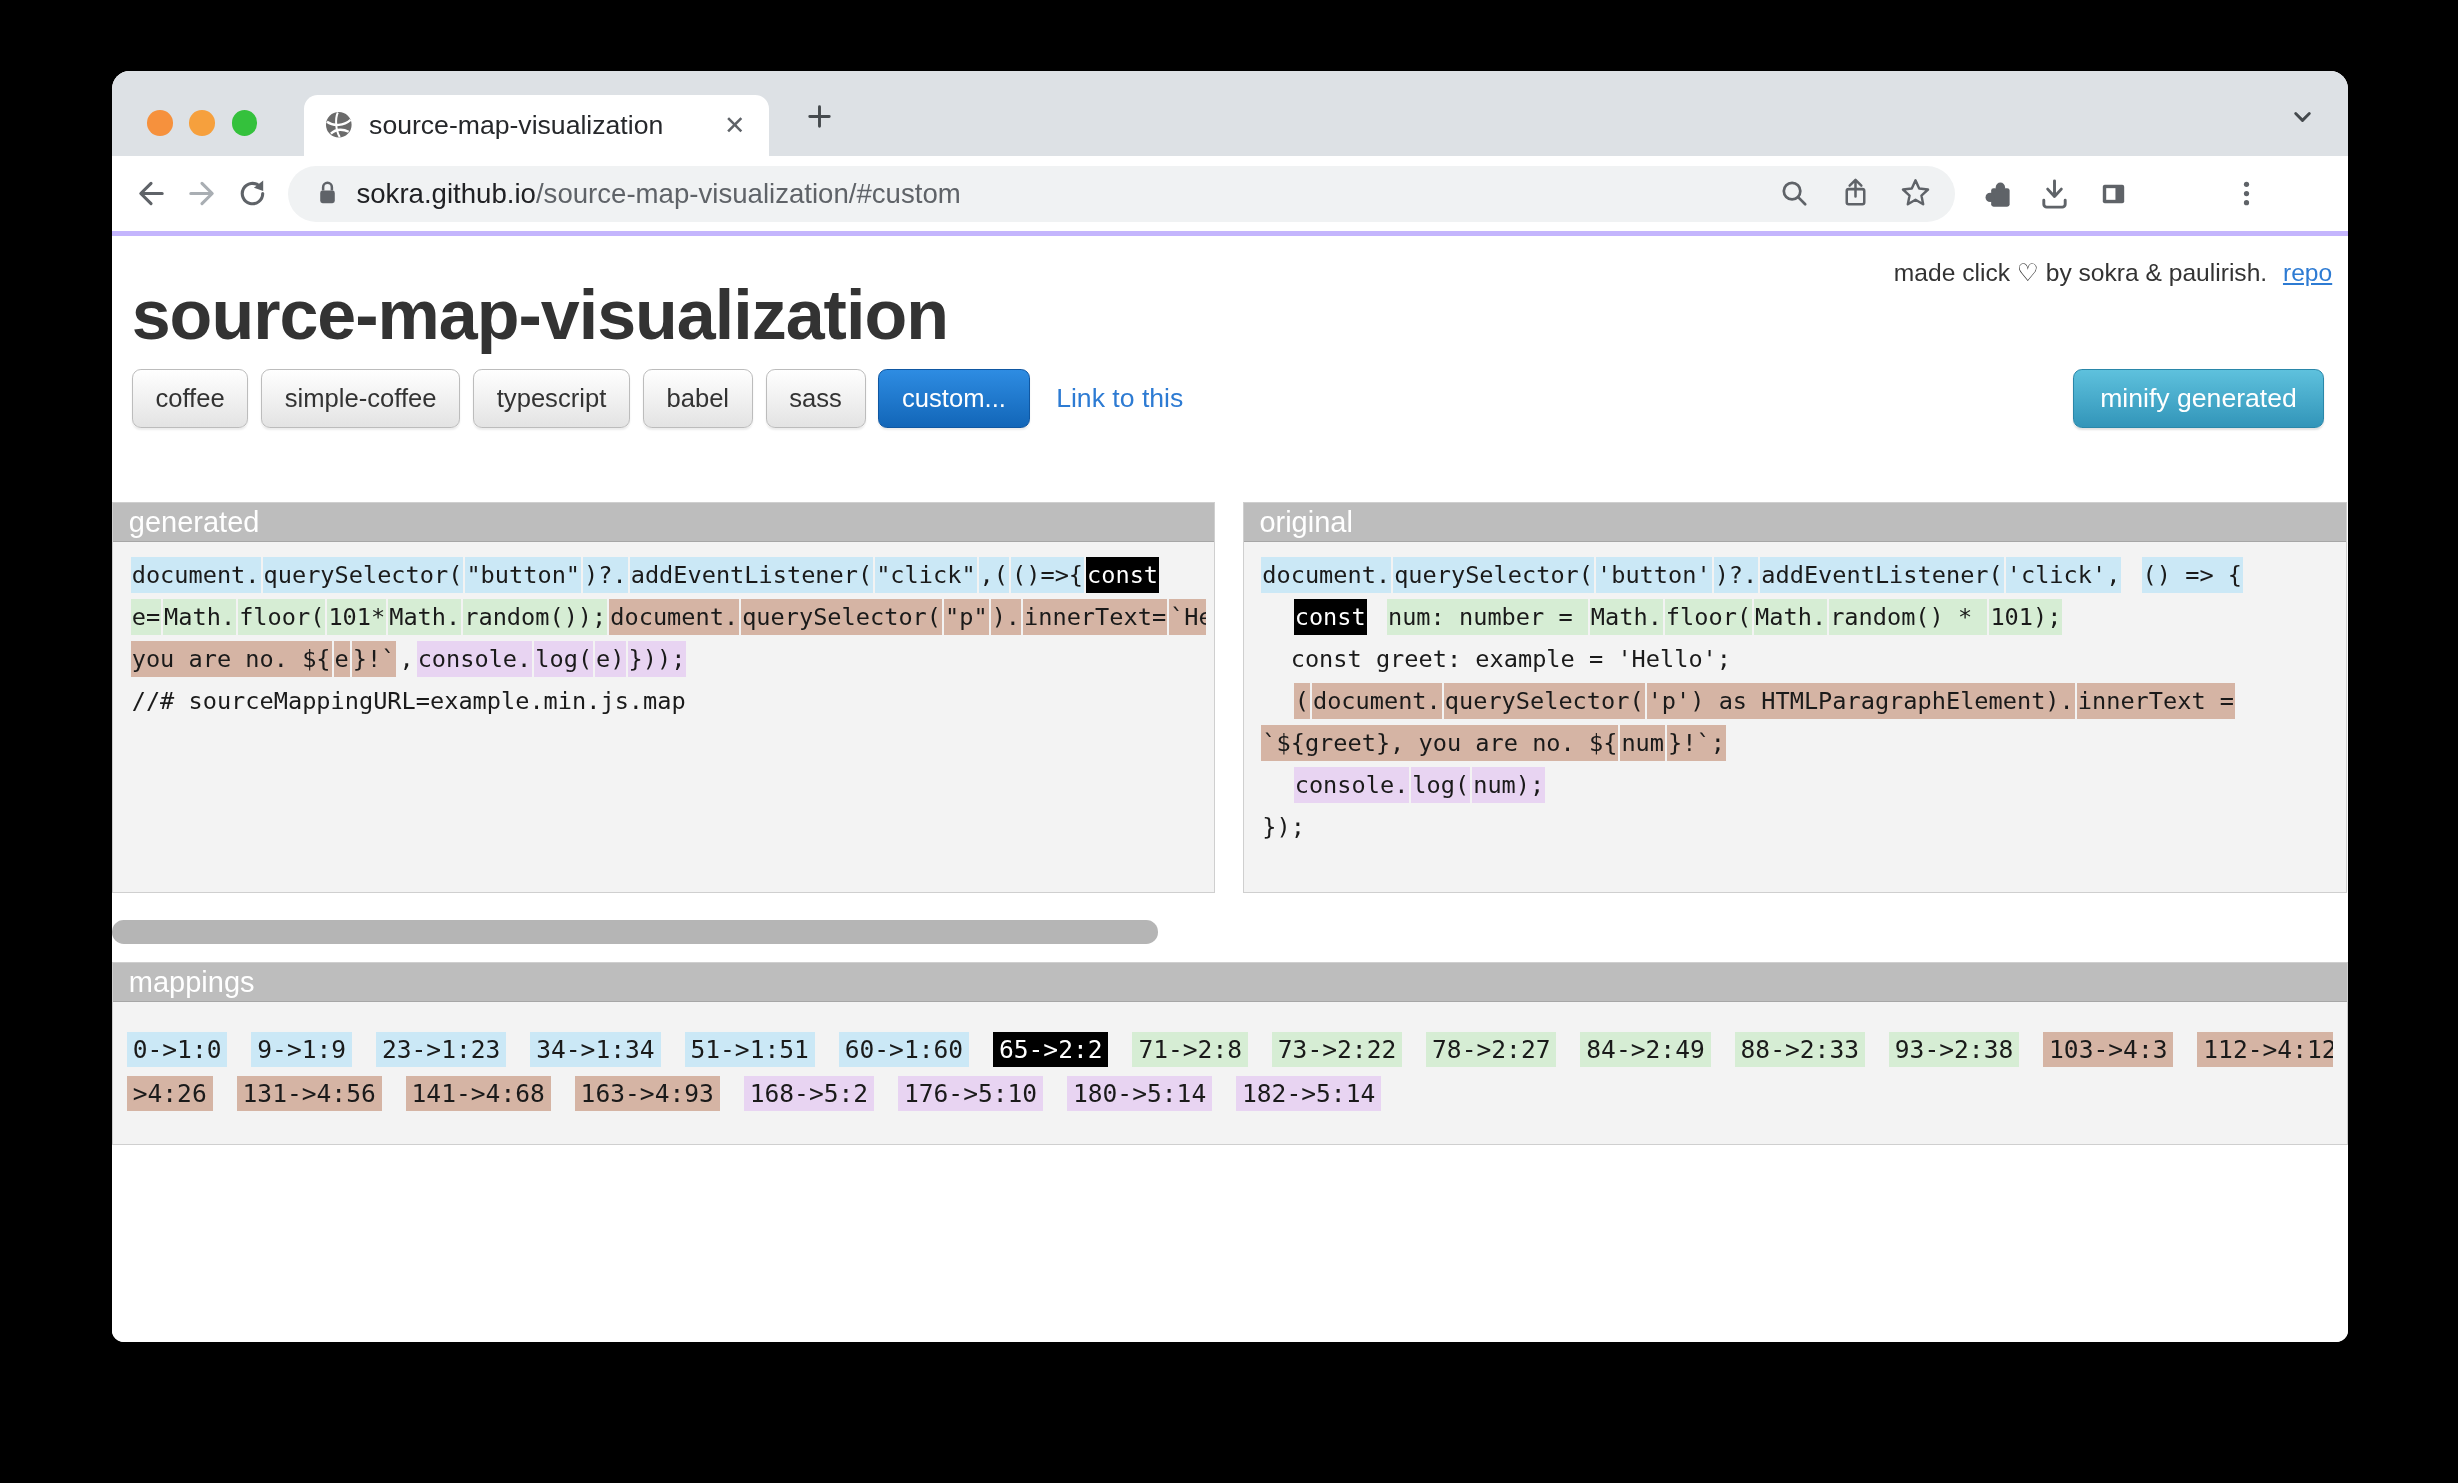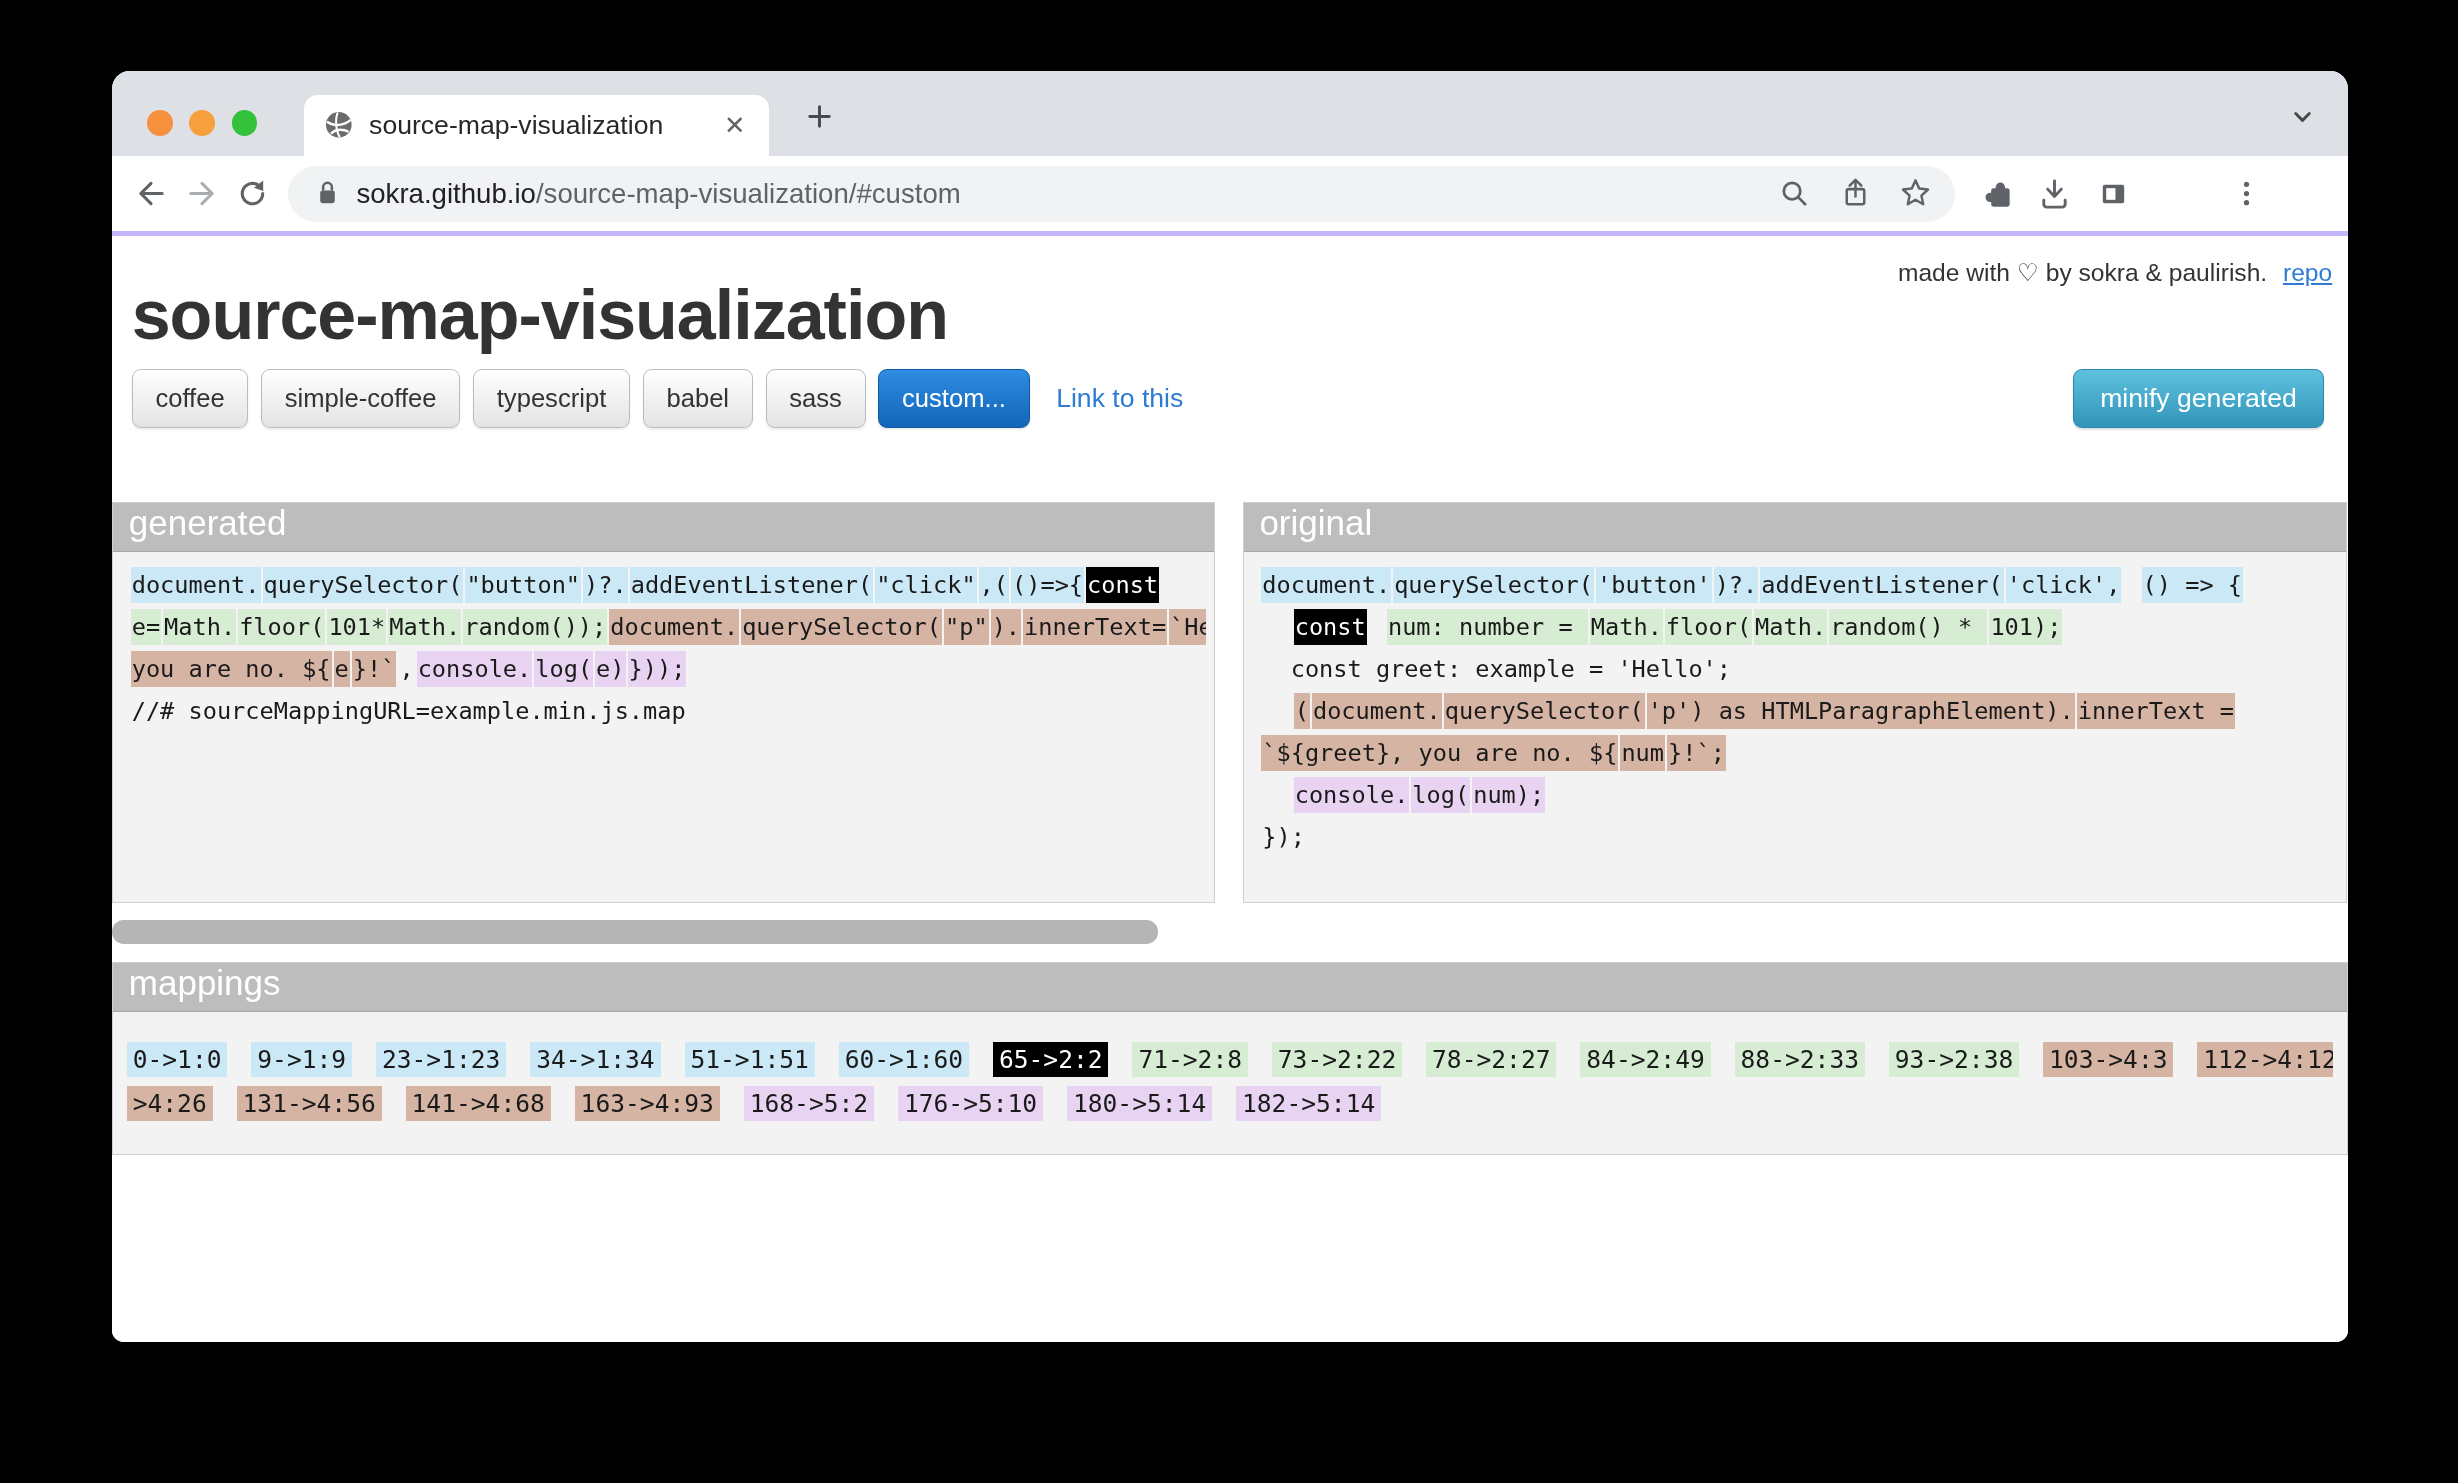--- a/index.html
+++ b/index.html
@@ -55,22 +55,22 @@
   .btn-primary { background:linear-gradient(#2e8ce2,#1266b8); border-color:#0f57a2; color:#fff; }
   .link-to-this { font-size:26.6px; color:var(--link-blue,#2d7bd3); margin-left:13.8px; text-decoration:none; }
   .btn-minify { position:absolute; top:133px; right:23.6px; height:59px; padding:0 26.6px; font-size:26.6px;
                 color:#fff; background:linear-gradient(#5ec1dd,#3295b9); border:1px solid #2a87a9;
                 border-radius:8.9px; box-shadow:0 2px 2px rgba(0,0,0,0.12);
                 font-family:"Liberation Sans",sans-serif; }
 
   
   .panels { position:absolute; top:266px; left:0; display:flex; gap:27.6px; }
   .panel  { background:#f3f3f3; border:1px solid #cfcfcf; }
-  .panel header { height:49px; line-height:39px; background:#bdbdbd; border-bottom:1px solid #a6a6a6;
-                  color:#fff; font-size:35px; padding-left:15.8px; }
+  .panel header { height:39px; line-height:39px; background:#bdbdbd; border-bottom:1px solid #a6a6a6;
+                  color:#fff; font-size:29px; padding-left:15.8px; }
   .panel-generated { width:1103px; }
   .panel-original  { width:1104px; }
   .panel-body { overflow:hidden; }
   .panel-generated .panel-body { height:223px; padding:11.8px 7.9px 0 17.7px; }
   .panel-original  .panel-body { height:350px; padding:11.8px 7.9px 0 17.7px; }
   .code { font-family:"DejaVu Sans Mono", monospace; font-size:23.6px; color:#1a1a1a; }
   .code .line { white-space:pre; height:42px; line-height:42px; overflow:hidden; }
   .code .seg  { padding:3.9px 1px; margin-right:2px; }
 
   .c-blue   { background:var(--hl-blue,  #cbe8f6); }
@@ -197,21 +197,21 @@
           <svg width="35" height="35" viewBox="0 0 36 36">
             <circle cx="18" cy="8.5" r="2.7" fill="#5f6368"></circle>
             <circle cx="18" cy="18" r="2.7" fill="#5f6368"></circle>
             <circle cx="18" cy="27.5" r="2.7" fill="#5f6368"></circle>
           </svg>
         </span>
       </div>
     </div>
 
     <div class="content">
-      <div class="byline"><span>made with </span><span class="heart">♡</span><span> by sokra &amp; paulirish.</span><a class="repo" href="#">repo</a></div>
+      <div class="byline"><span>made click </span><span class="heart">♡</span><span> by sokra &amp; paulirish.</span><a class="repo" href="#">repo</a></div>
 
       <h1 class="page-title">source-map-visualization</h1>
 
       <div class="btnrow">
         <span style="display:flex;align-items:flex-start;">
             <button class="btn">coffee</button>
             <button class="btn">simple-coffee</button>
             <button class="btn">typescript</button>
             <button class="btn">babel</button>
             <button class="btn">sass</button>

